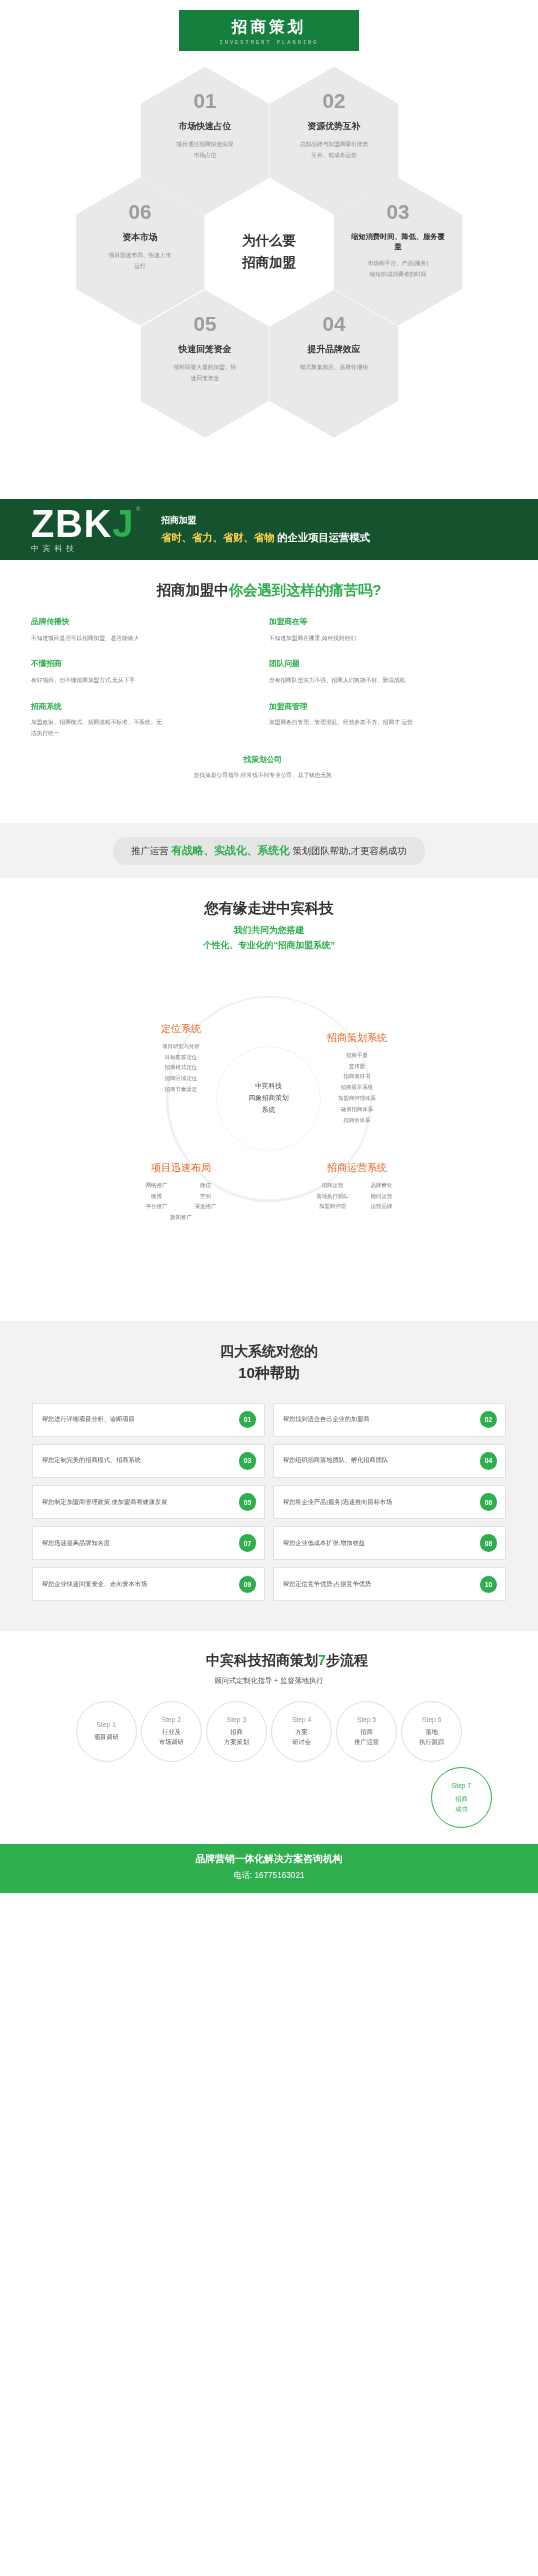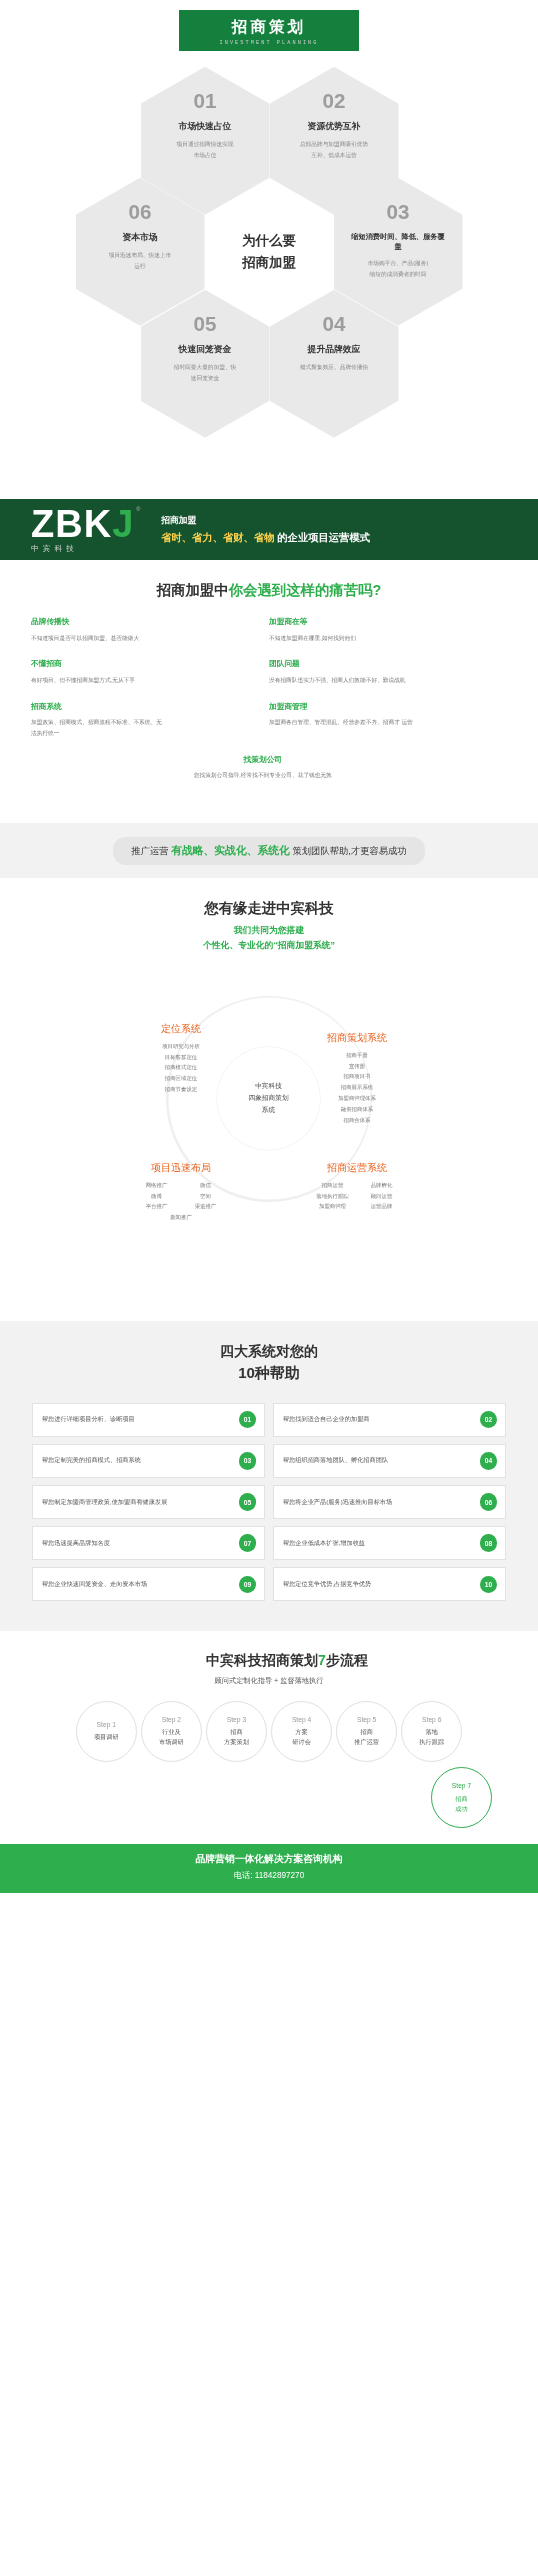--- a/index.html
+++ b/index.html
@@ -476,17 +476,17 @@
         <div class="sl">
           <div>招商</div>
           <div>成功</div>
         </div>
       </div>
     </div>
   </section>
 
   <section class="sec8">
     <div class="f1">品牌营销一体化解决方案咨询机构</div>
-    <div class="f2">电话: 11842897270</div>
+    <div class="f2">电话: 16775163021</div>
   </section>
 
 </div>
 
 
 </body></html>

